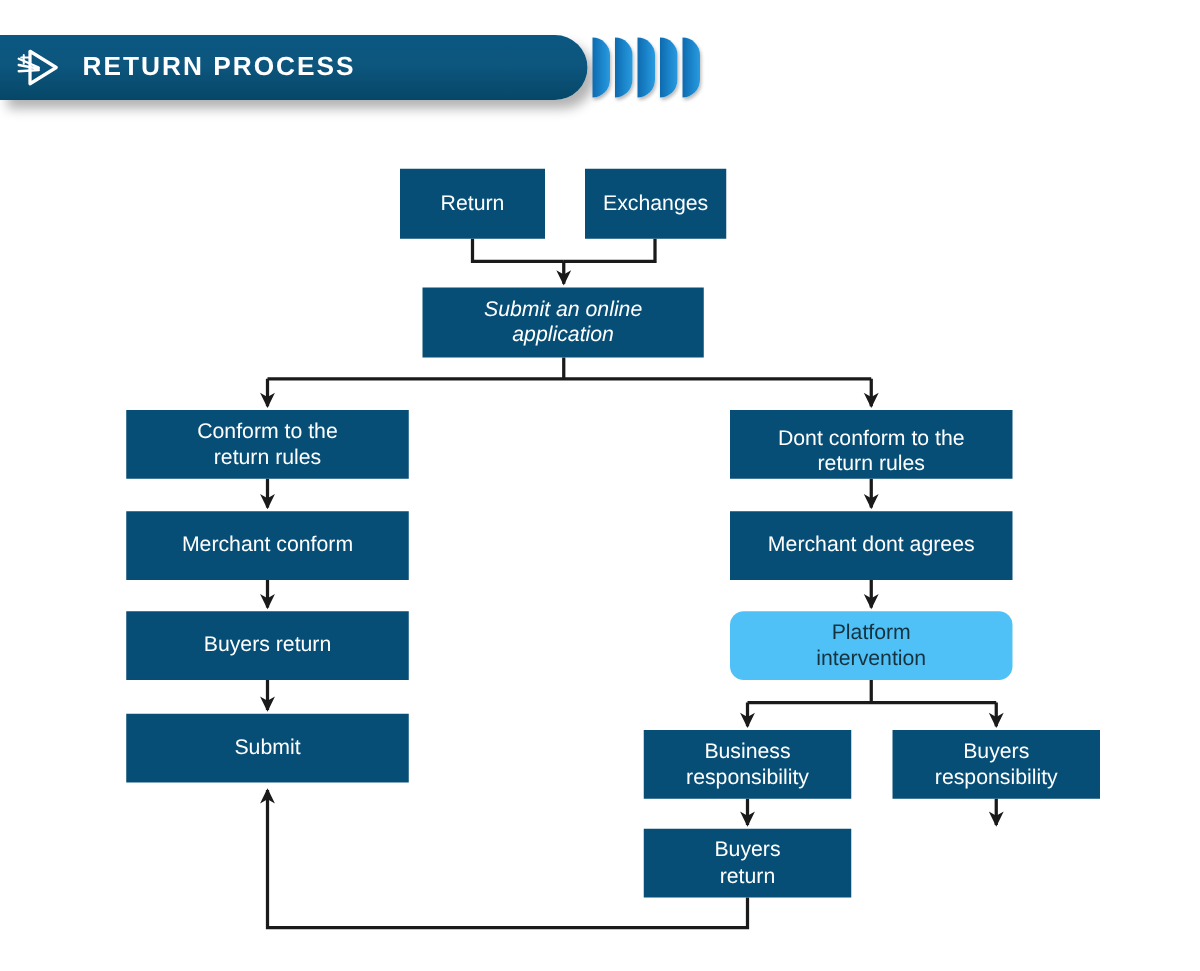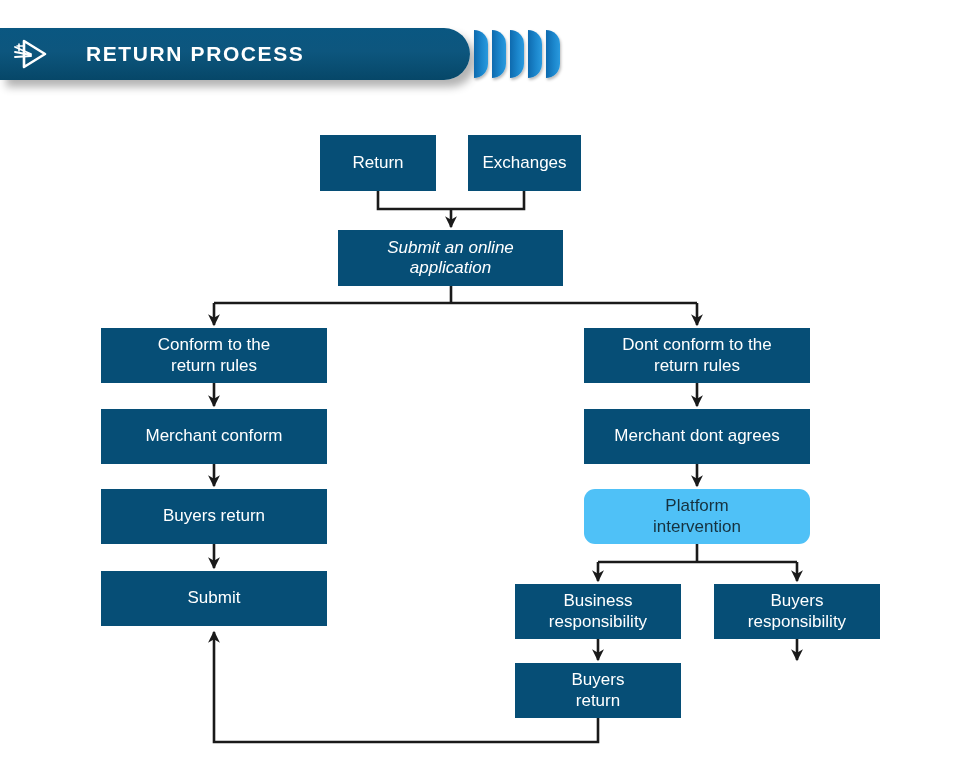--- a/index.html
+++ b/index.html
@@ -22,21 +22,20 @@
     position: absolute;
     left: 0;
     top: 28px;
     width: 470px;
     height: 52px;
     background: linear-gradient(to bottom, #0a5781 0%, #0d567e 45%, #064768 100%);
     border-radius: 0 26px 26px 0;
     box-shadow: 6px 7px 9px rgba(0,0,0,0.30);
     display: flex;
     align-items: center;
-    gap: 20px;
   }
   #header-logo {
     width: 46px;
     height: 46px;
     margin-left: 8px;
     flex: 0 0 auto;
     display: flex;
     align-items: center;
     justify-content: center;
   }
@@ -189,21 +188,21 @@
   </div>
 
   <div class="node" style="left:101px; top:489px; width:226px; height:55px;">
     <span class="node-label">Buyers return</span>
   </div>
 
   <div class="node" style="left:101px; top:571px; width:226px; height:55px;">
     <span class="node-label">Submit</span>
   </div>
 
-  <div class="node" style="left:584px; top:328px; width:226px; height:55px;">
+  <div class="node" style="left:584px; top:328px; width:226px; height:55px;align-items:flex-end;">
     <span class="node-label">Dont conform to the
 return rules</span>
   </div>
 
   <div class="node" style="left:584px; top:409px; width:226px; height:55px;">
     <span class="node-label">Merchant dont agrees</span>
   </div>
 
   <div class="node light" style="left:584px; top:489px; width:226px; height:55px;">
     <span class="node-label">Platform

